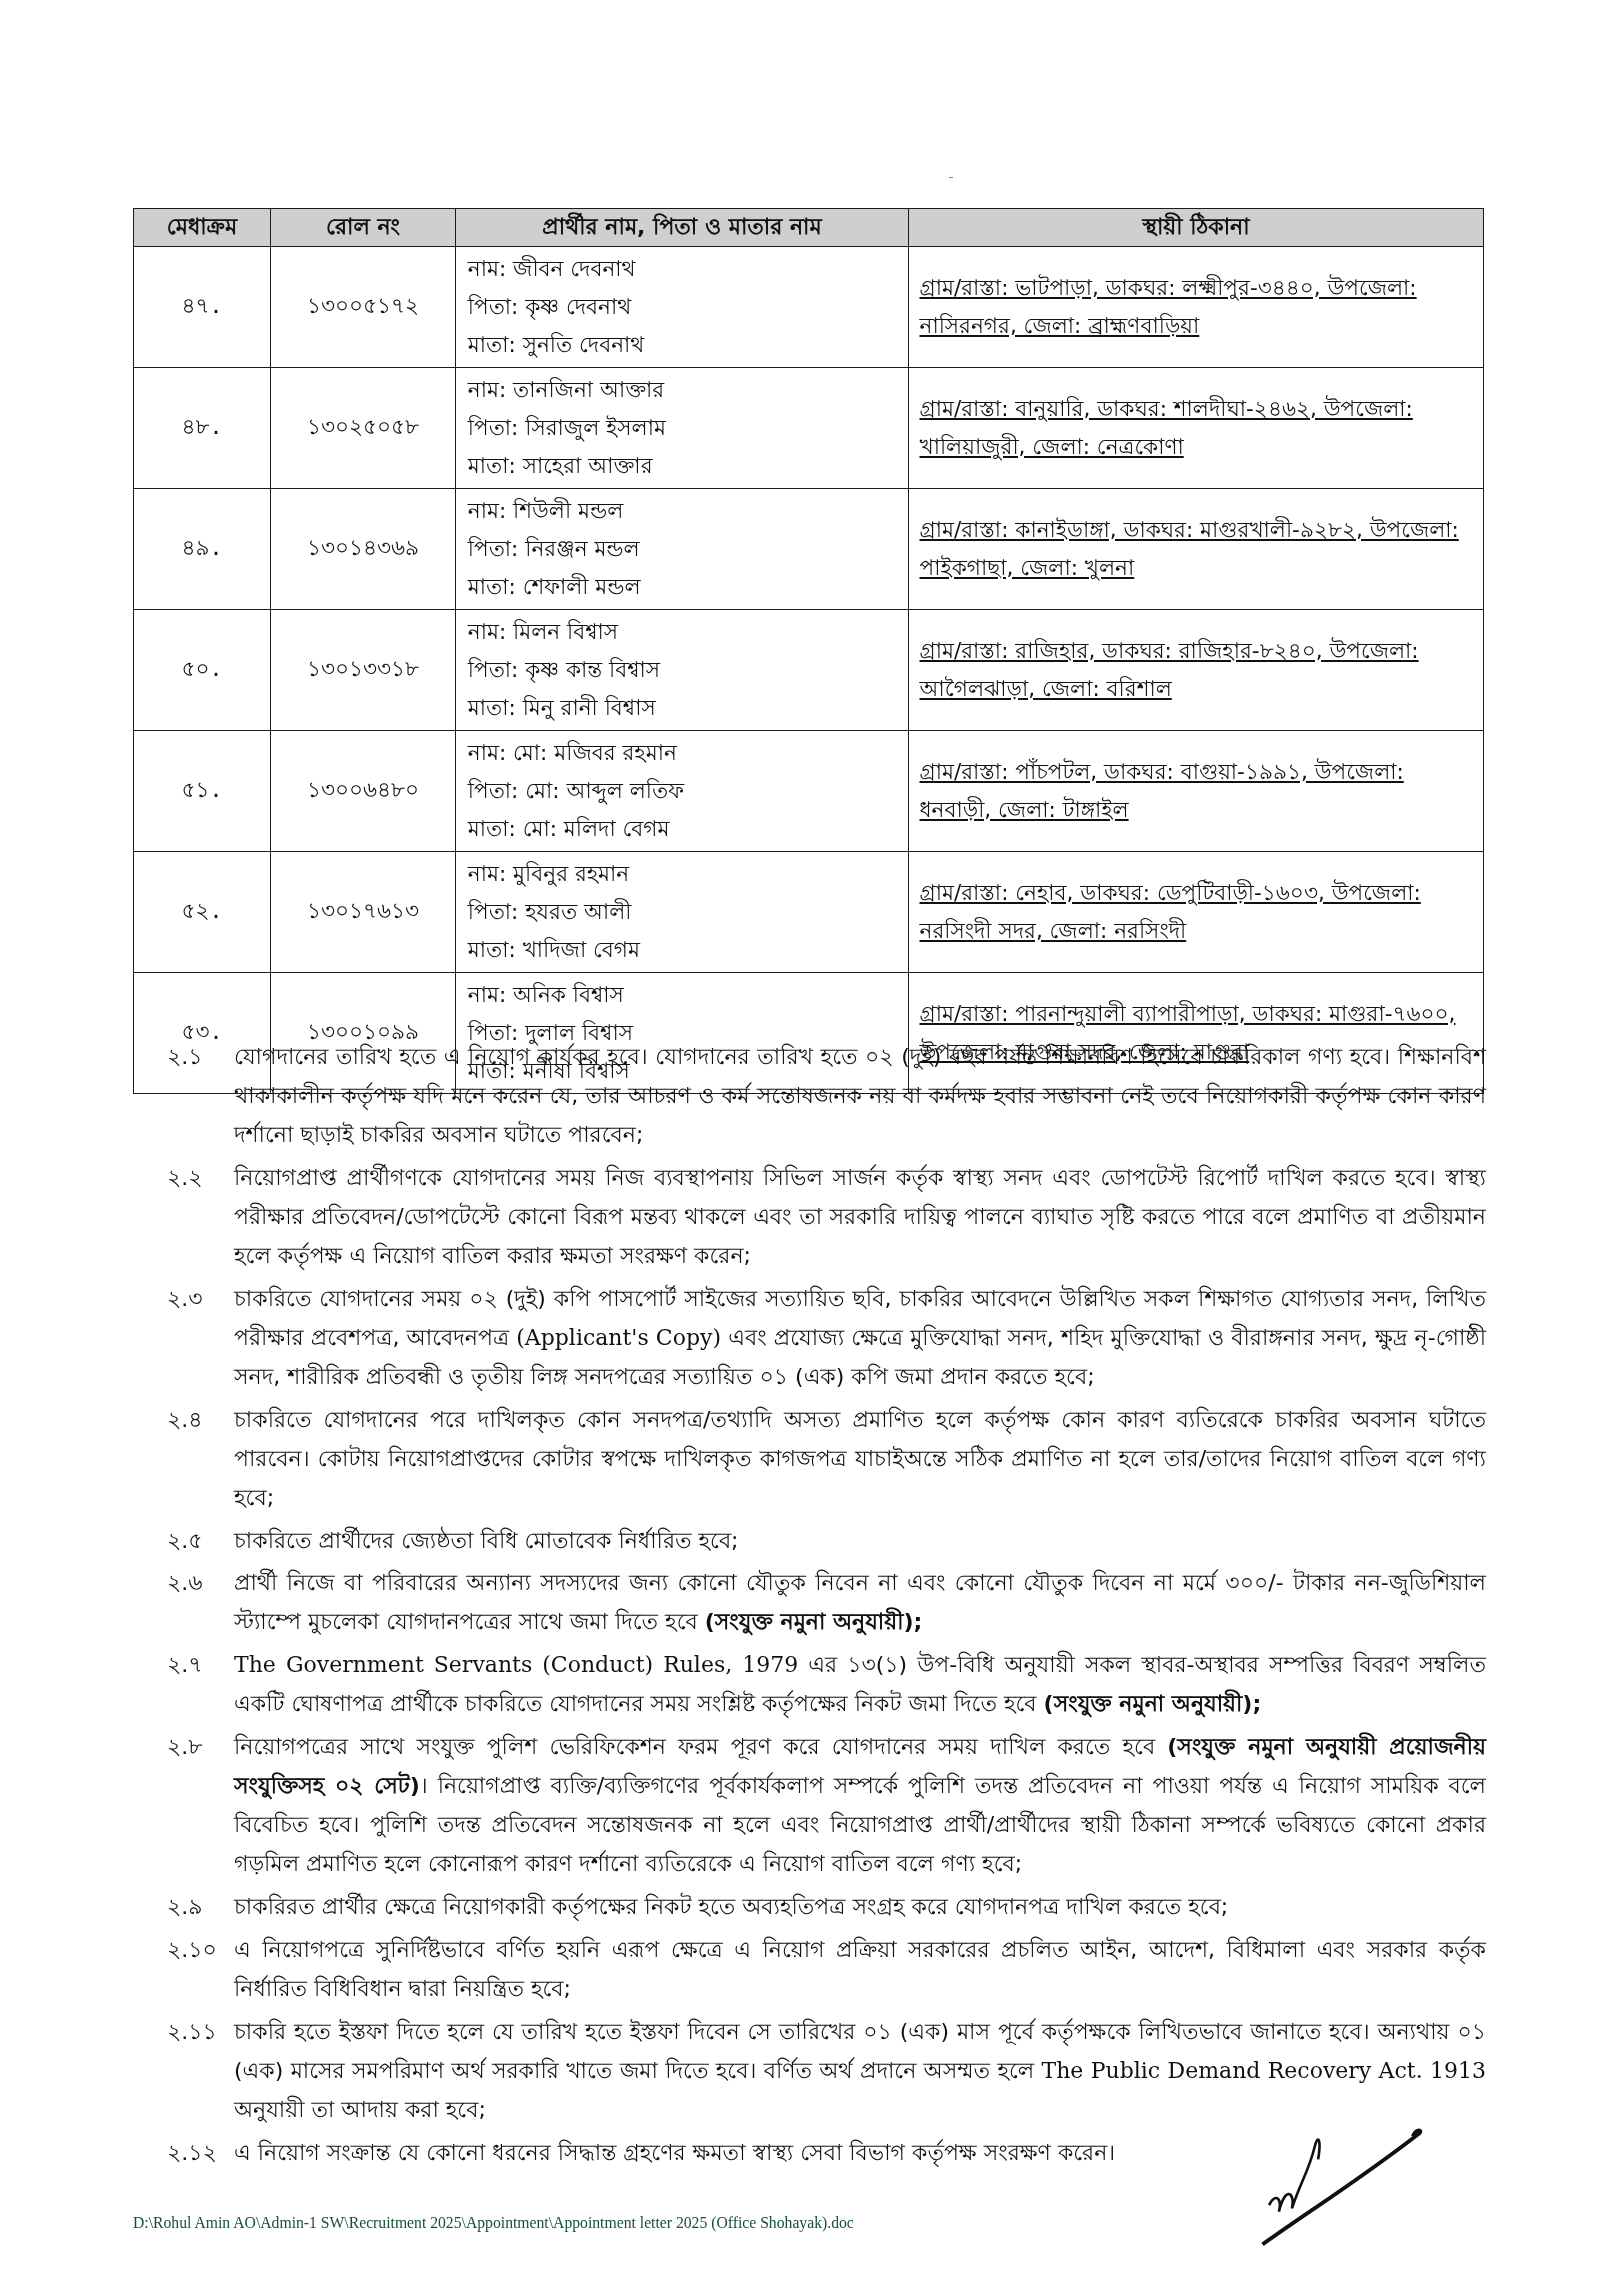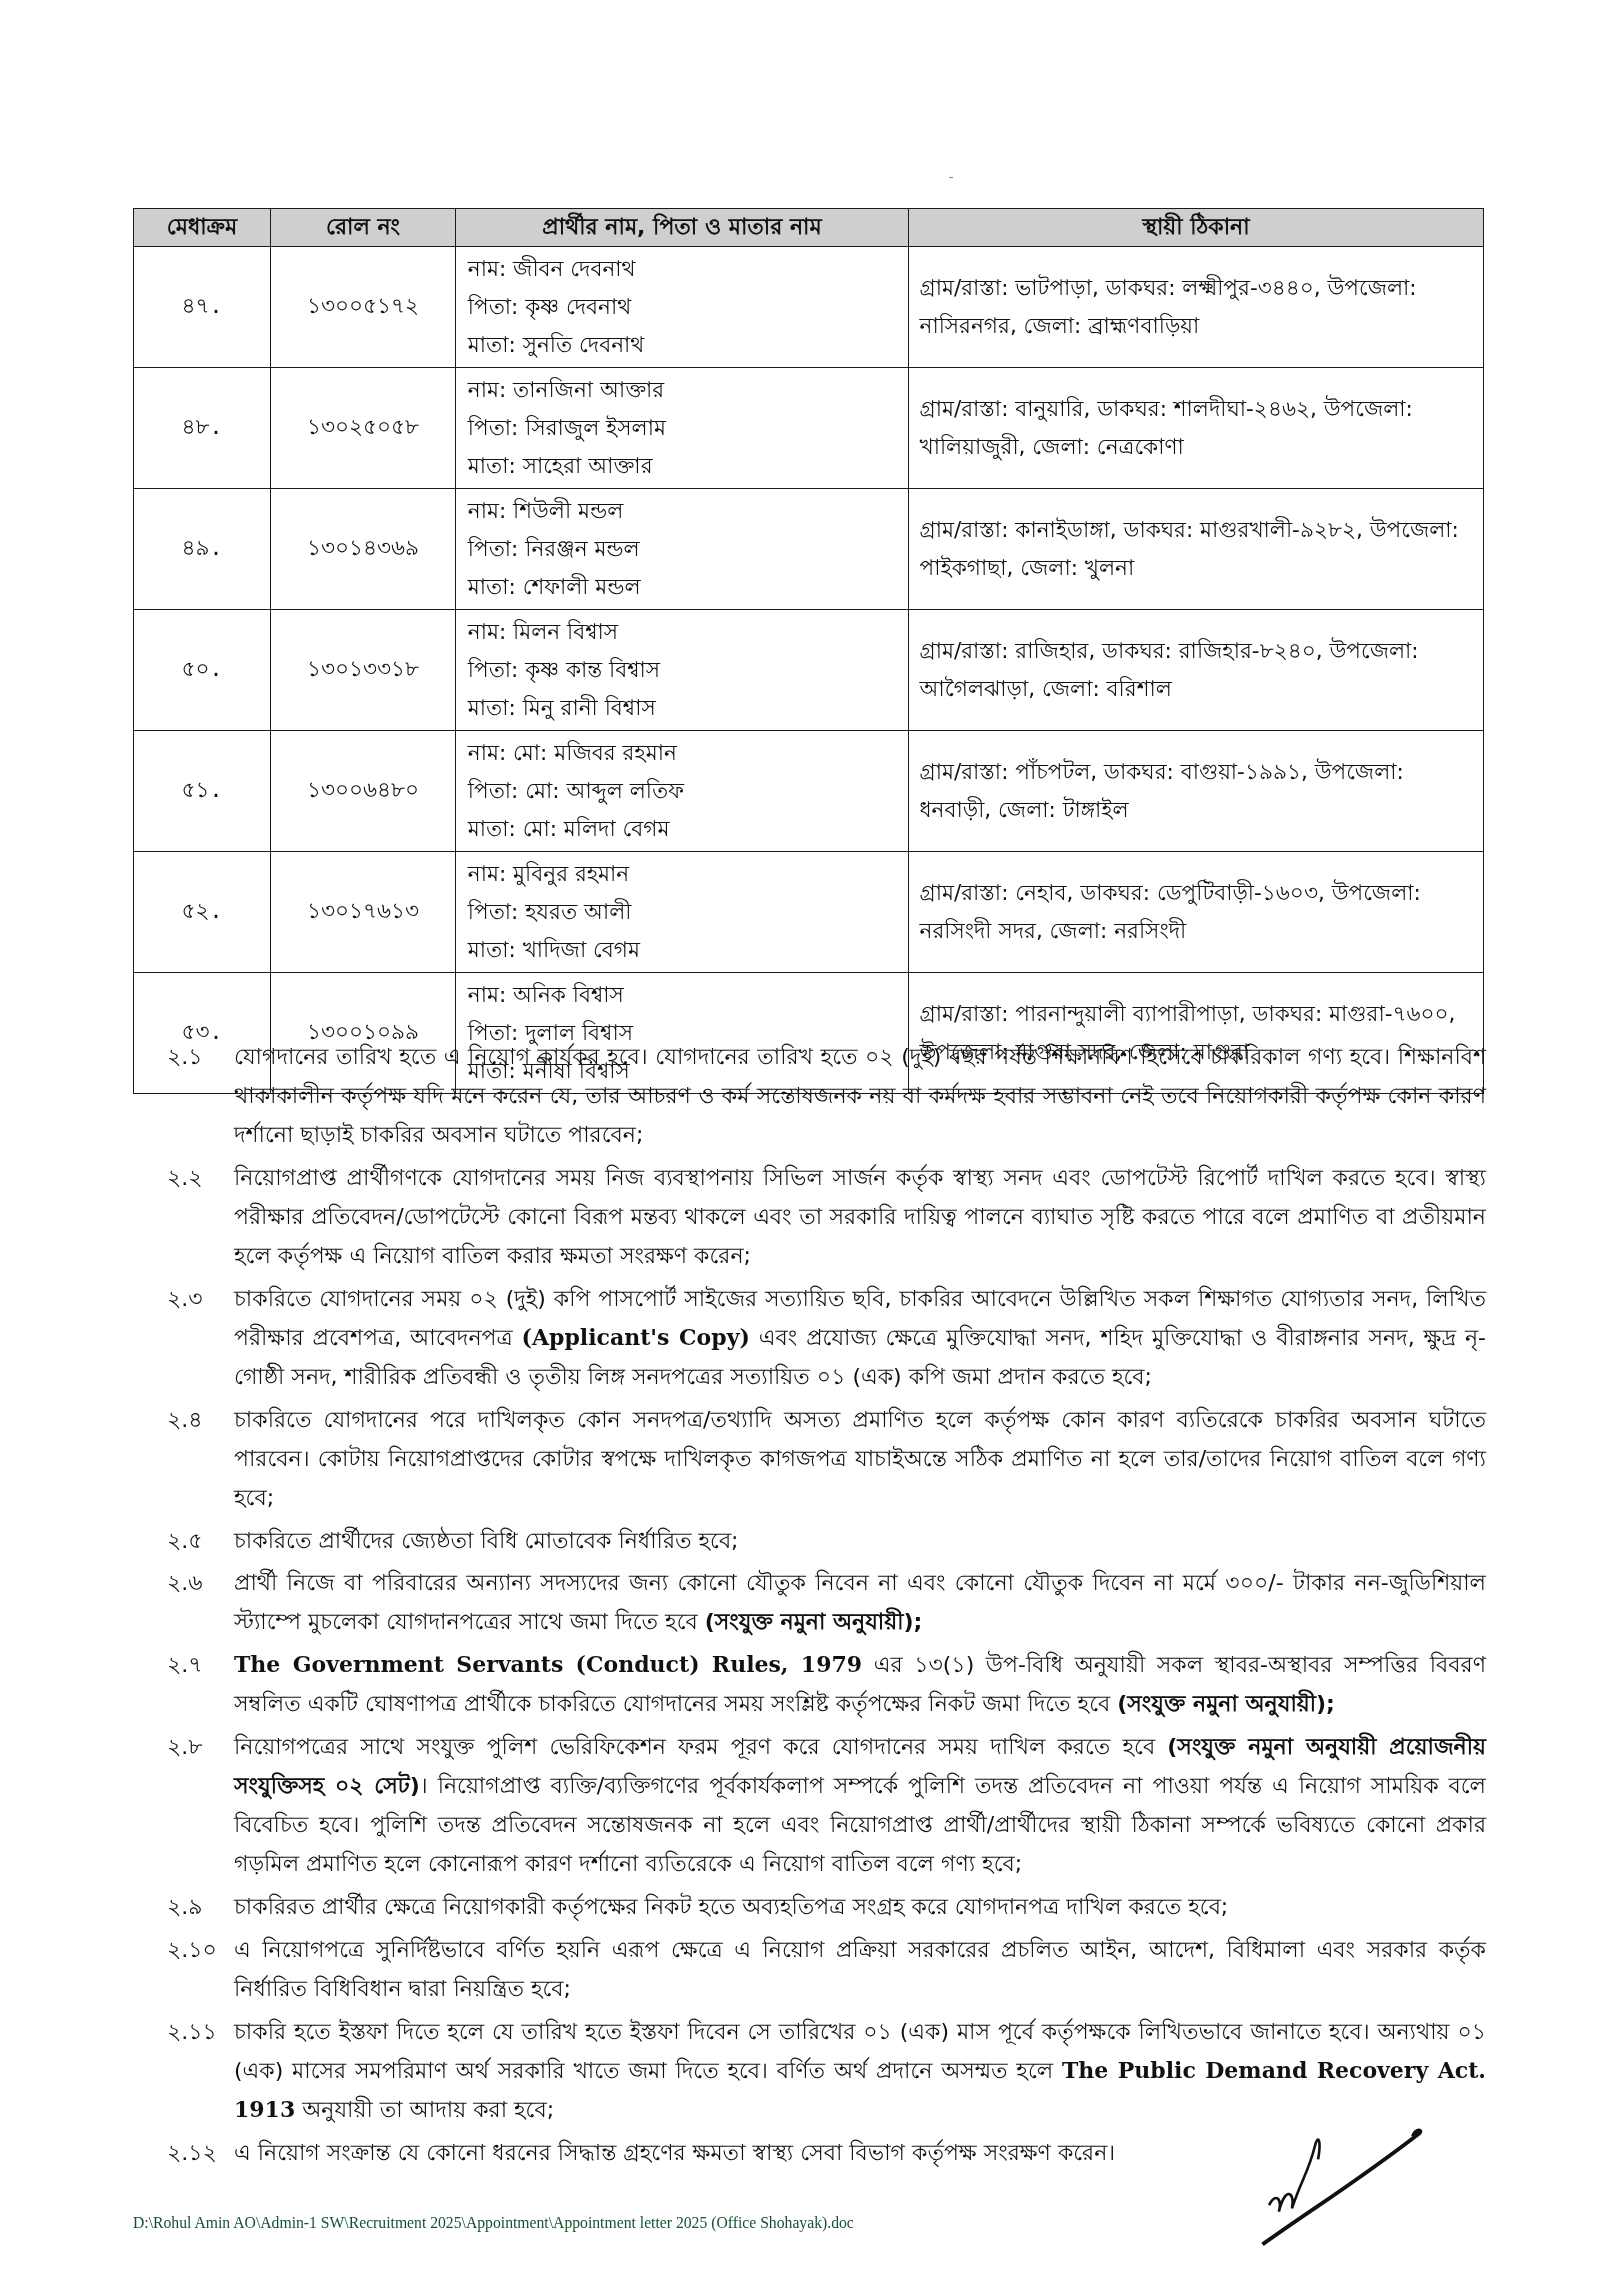--- a/index.html
+++ b/index.html
@@ -10,32 +10,32 @@
   
   table.roster { position:absolute; left:133px; top:208px; width:1349px;
                  border-collapse:collapse; table-layout:fixed; }
   table.roster th, table.roster td { border:1.6px solid #1a1a1a; }
   table.roster th { background:#cfcfcf; height:35px; font-size:22px; font-weight:bold;
                     text-align:center; vertical-align:middle; padding:0; }
   table.roster td { height:118px; font-size:21.6px; vertical-align:middle; }
   td.merit, td.roll { text-align:center; font-family:"DejaVu Sans Mono", monospace; }
   td.names { padding:0 11.8px; line-height:38px; }
   td.names div { white-space:nowrap; }
-  td.addr { padding:0 10.5px; line-height:38px; }
+  td.addr { padding:0 10.5px; line-height:38px;text-decoration:underline; }
   col.c1 { width:137px; } col.c2 { width:185px; } col.c3 { width:453px; } col.c4 { width:575px; }
 
   
   .conditions { position:absolute; left:131px; top:1037px; width:1355px; }
   .cond-title { font-size:23.6px; font-weight:bold; margin-left:0; height:39px; line-height:39px; }
   .cond-title .num { display:inline-block; width:50px; }
   .clause { position:relative; padding-left:103px; font-size:22px; line-height:39px;
             text-align:justify; margin-bottom:3.9px; }
   .clause .cnum { position:absolute; left:36px; top:0; width:65px; }
   .clause b { font-weight:bold; }
-  .eng { font-family:"DejaVu Serif", serif;font-weight:bold; }
+  .eng { font-family:"DejaVu Serif", serif; }
 
   .footer-path { position:absolute; left:133px; top:2214px; font-family:"Liberation Serif", serif;
                  font-size:15.7px; color:#14532d; white-space:nowrap; }
   .signature { position:absolute; left:1256px; top:2120px; width:170px; height:131px; }
   .tick { position:absolute; left:949px; top:177px; width:3.9px; height:1.3px; background:#888; }
 </style>
 </head>
 <body>
 
 <div class="page">

